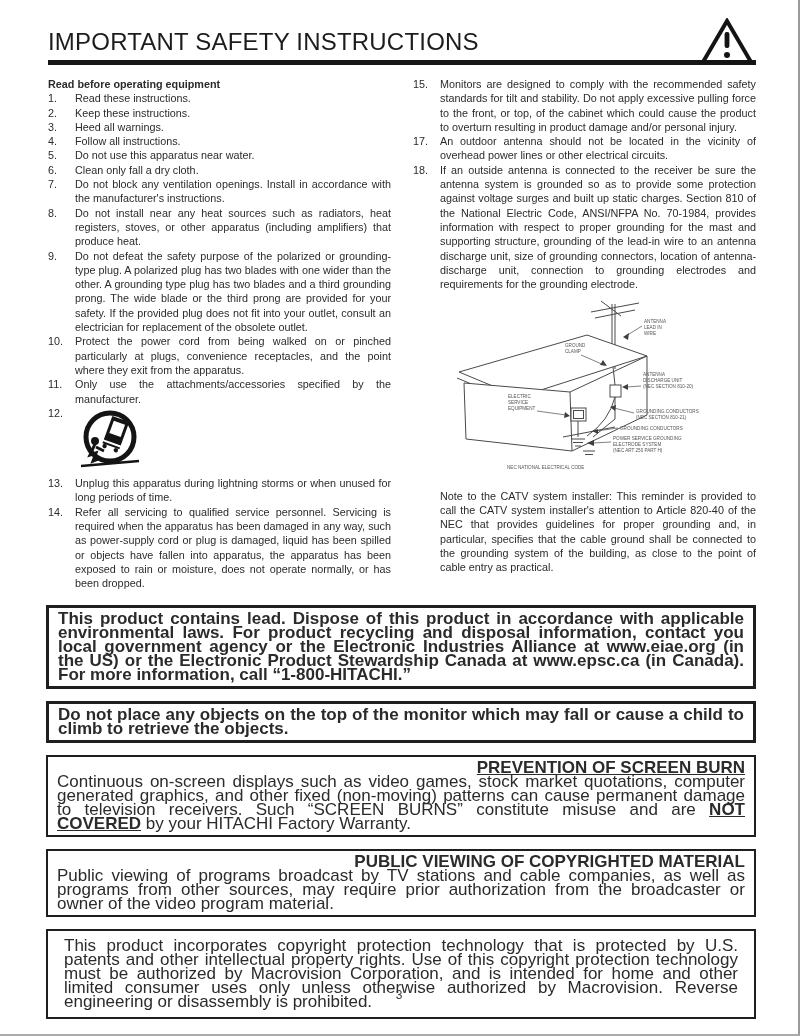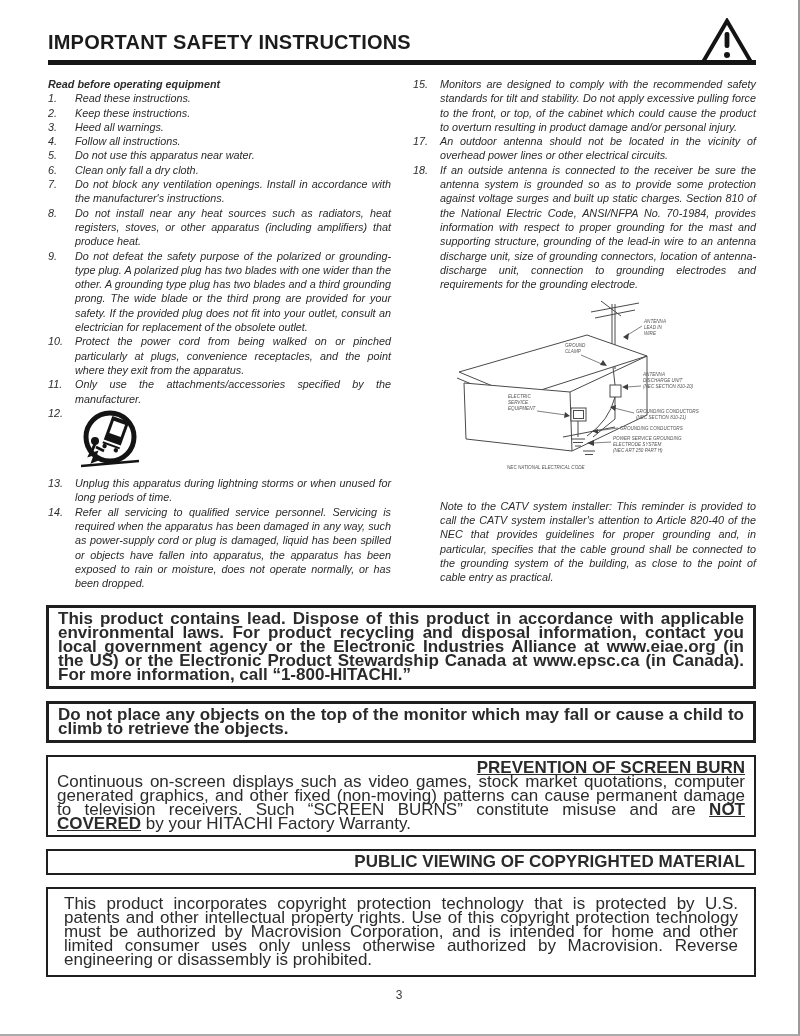--- a/index.html
+++ b/index.html
@@ -4,37 +4,37 @@
 <style>
   html,body { margin:0; padding:0; background:#e8e8e8; }
   .page {
     position:relative; width:800px; height:1036px; margin:0 auto;
     background:#ffffff; box-sizing:border-box; overflow:hidden;
     border-right:2px solid #9a9a9a; border-bottom:2px solid #ababab;
     font-family:"Liberation Sans", sans-serif; color:#2b2b2b;
   }
   
   .header { position:relative; margin:30px 42px 0 48px; border-bottom:5px solid #161616; padding-bottom:6px; }
-  .header h1 { margin:0; font-size:20px; line-height:24px; font-weight:bold; color:#1c1c1c; letter-spacing:0.2px; }
+  .header h1 { margin:0; font-size:24px; line-height:24px; font-weight:normal; color:#1c1c1c; letter-spacing:0.2px; }
   .warn-tri { position:absolute; right:2px; top:-12px; }
   
-  .columns { display:flex; gap:22px; margin:12px 42px 0 48px;font-style:italic; }
+  .columns { display:flex; gap:22px; margin:12px 42px 0 48px; }
   .col { flex:1; font-size:10.8px; line-height:14.3px; }
   .subhead { font-weight:bold; }
   .li { display:flex; }
   .num { width:27px; flex:none; }
   .txt { flex:1; text-align:justify; }
   .cart-cell { width:80px; flex:none; padding-top:3px; }
   
   .diagram-wrap { margin:8px 0 4px 2px; }
   .dlabel { font-size:4.6px; fill:#555; font-family:"Liberation Sans", sans-serif; }
   .dline { stroke:#4a4a4a; stroke-width:1; fill:none; }
   .dthin { stroke:#4a4a4a; stroke-width:0.7; fill:none; }
   .dfill { fill:#3f3f3f; stroke:none; }
-  .catv { text-align:justify; padding-left:27px; margin-top:16px; }
+  .catv { text-align:justify; padding-left:27px; margin-top:6px; }
   
   .box { margin:0 42px 12px 46px; border:2px solid #1f1f1f; padding:4px 9px;
          font-size:17px; line-height:14px; }
   .box p { margin:0; text-align:justify; }
   .bold-box { border-width:3px; font-weight:bold; }
   .box-head { font-weight:bold;text-align:right; }
   .u { text-decoration:underline; }
   .bu { font-weight:bold; text-decoration:underline; }
   .mt { margin-top:14px; }
   .macrovision { padding:8px 16px; margin-top:12px; }
@@ -249,20 +249,21 @@
     <p>Do not place any objects on the top of the monitor which may fall or cause a child to climb to retrieve the objects.</p>
   </div>
 
   <div class="box">
     <div class="box-head u">PREVENTION OF SCREEN BURN</div>
     <p><span>Continuous on-screen displays such as video games, stock market quotations, computer generated graphics, and other fixed (non-moving) patterns can cause permanent damage to television receivers.  Such “SCREEN BURNS” constitute misuse and are </span><span class="bu">NOT COVERED</span><span> by your HITACHI Factory Warranty.</span></p>
   </div>
 
   <div class="box">
     <div class="box-head">PUBLIC VIEWING OF COPYRIGHTED MATERIAL</div>
+    <p>Public viewing of programs broadcast by TV stations and cable companies, as well as programs from other sources, may require prior authorization from the broadcaster or owner of the video program material.</p>
   </div>
 
   <div class="box macrovision">
     <p>This product incorporates copyright protection technology that is protected by U.S. patents and other intellectual property rights.  Use of this copyright protection technology must be authorized by Macrovision Corporation, and is intended for home and other limited consumer uses only unless otherwise authorized by Macrovision.  Reverse engineering or disassembly is prohibited.</p>
   </div>
 
   <div class="page-number">3</div>
 </div>
 
 </body></html>

